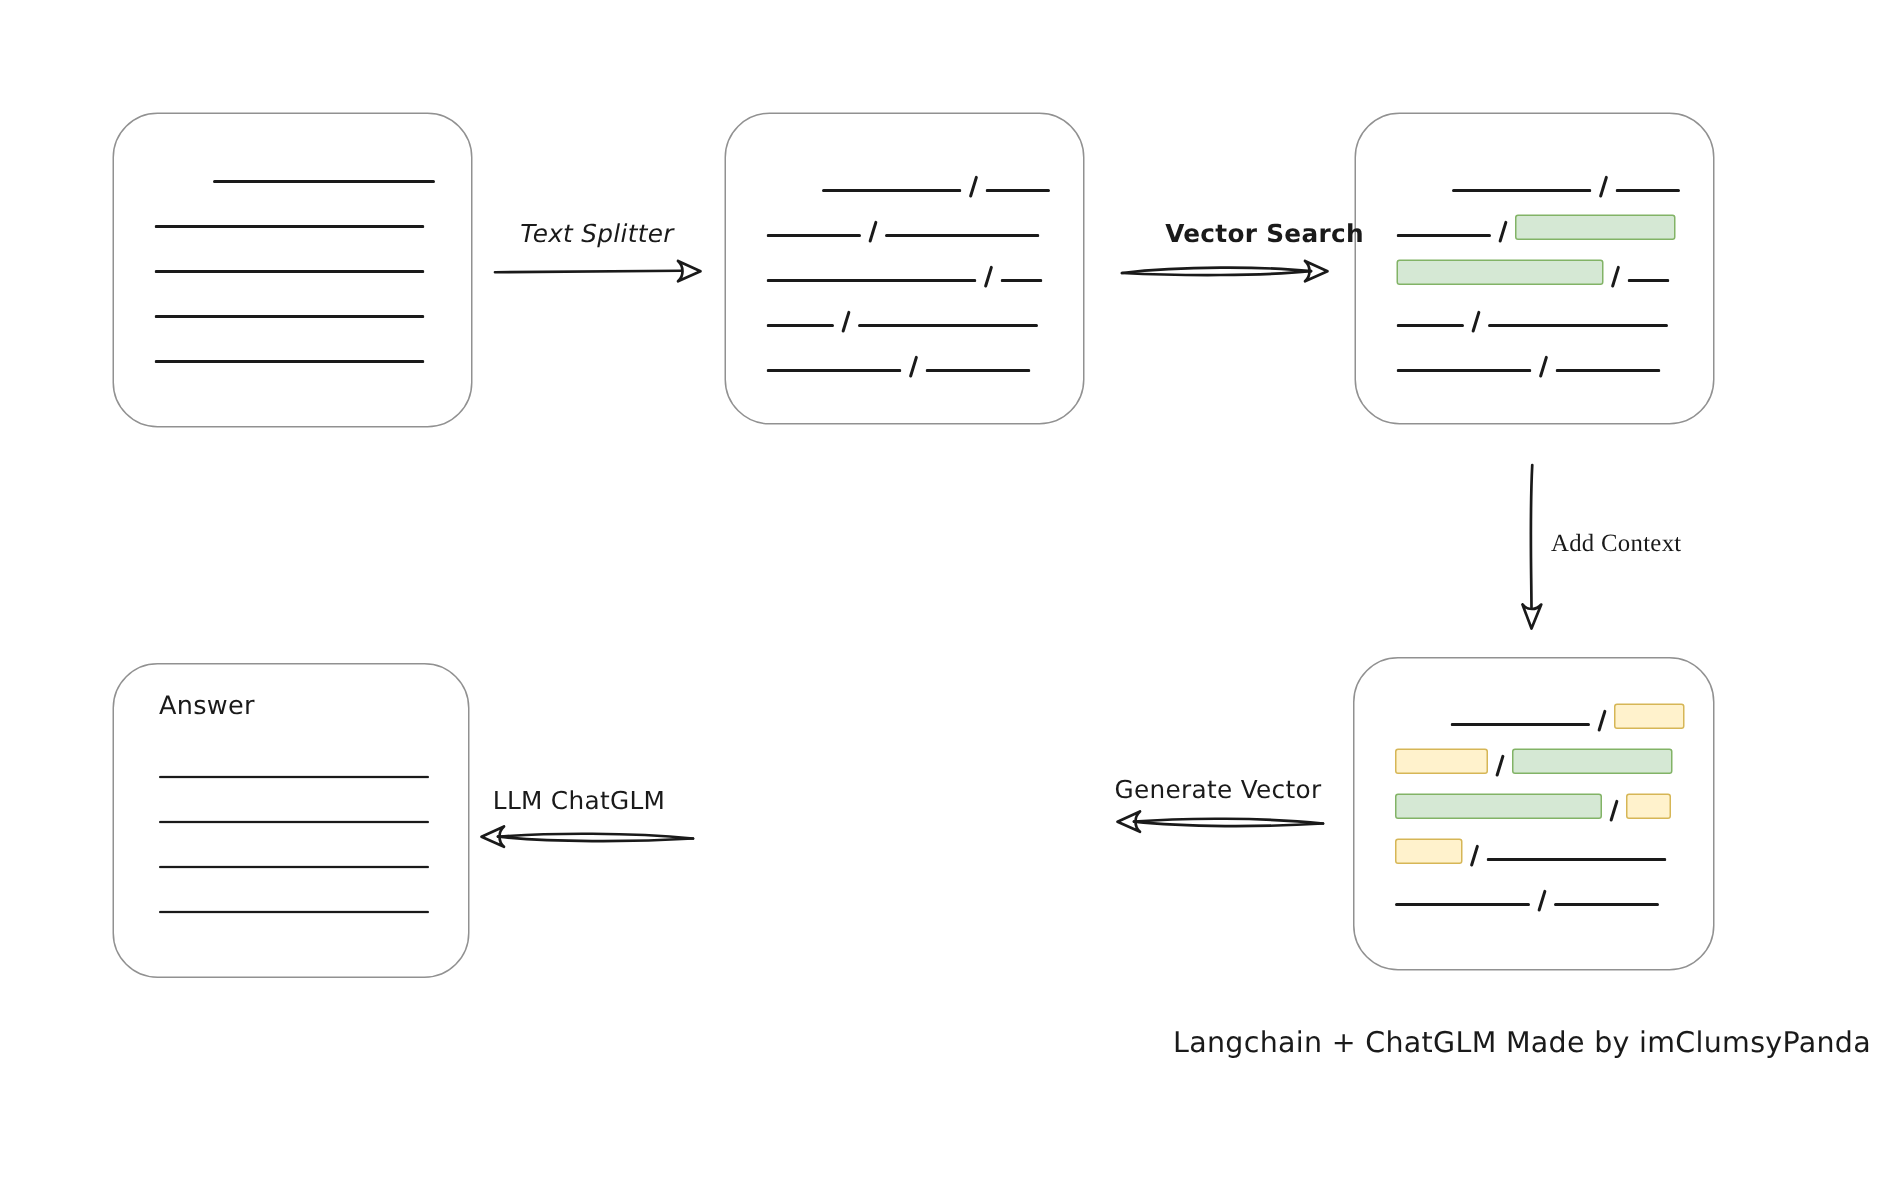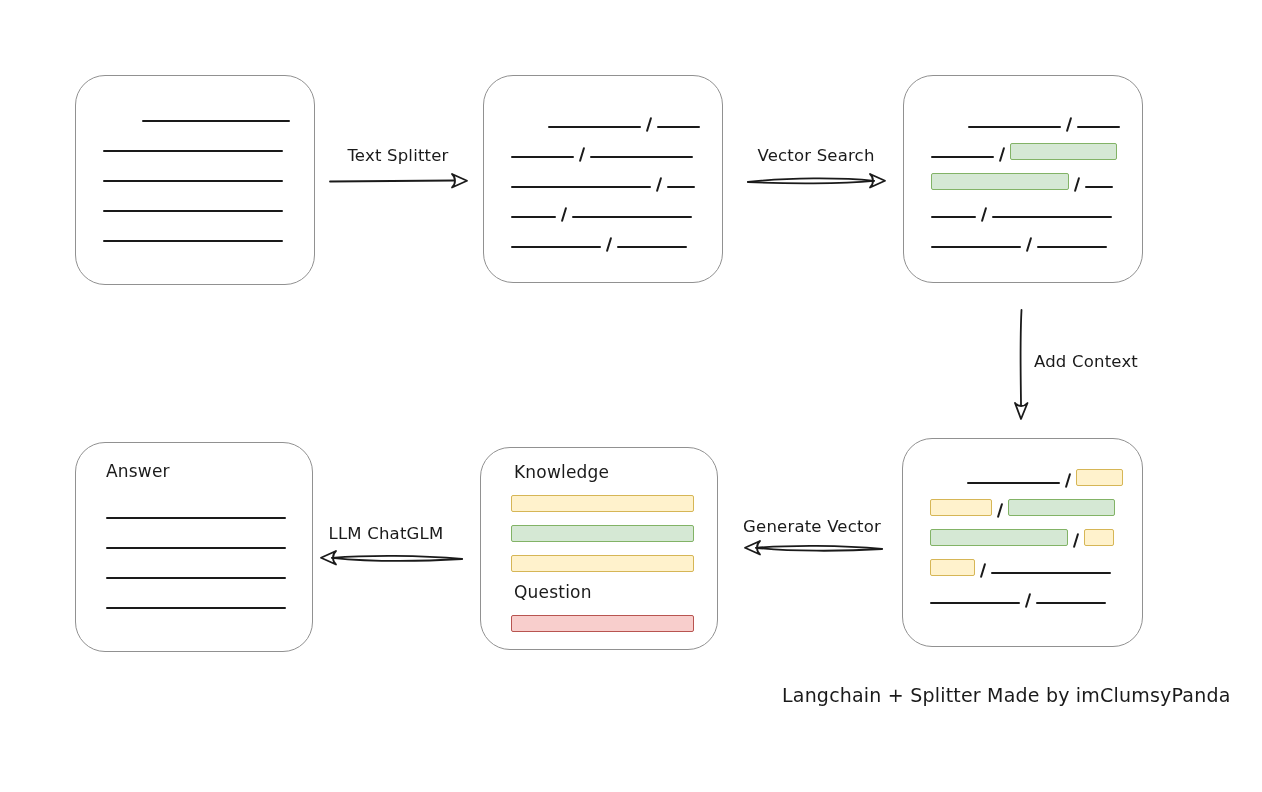--- a/index.html
+++ b/index.html
@@ -57,25 +57,25 @@
   .arrow-label {
     position: absolute; font-size: 16.5px; letter-spacing: 0.2px;
     color: var(--ink, #1a1a1a); text-align: center; white-space: nowrap;
   }
   .arrow-svg { position: absolute; overflow: visible; }
   .arrow-svg path {
     stroke: var(--ink, #1a1a1a); stroke-width: 1.8; fill: none;
     stroke-linecap: round; stroke-linejoin: round;
   }
 
-  #label-text-splitter   { left: 328px;  top: 146px; width: 140px; }
+  #label-text-splitter   { left: 328px;  top: 146px; width: 140px; font-style: italic; }
   #arrow-text-splitter   { left: 328px;  top: 171px; }
-  #label-vector-search   { left: 742px;  top: 146px; width: 148px; }
+  #label-vector-search   { left: 769px;  top: 146px; width: 148px; font-weight: bold; }
   #arrow-vector-search   { left: 746px;  top: 171px; }
-  #label-add-context     { left: 1034px; top: 352px; text-align: right; }
+  #label-add-context     { left: 1034px; top: 352px; text-align: right; font-family: Liberation Serif, serif; }
   #arrow-add-context     { left: 1011px; top: 308px; }
   #label-generate-prompt { left: 736px;  top: 517px; width: 152px; }
   #arrow-generate-prompt { left: 742px;  top: 538px; }
   #label-llm-response    { left: 316px;  top: 524px; width: 140px; }
   #arrow-llm-response    { left: 318px;  top: 548px; }
 
   #caption {
     position: absolute; left: 782px; top: 684px;
     font-size: 19px; letter-spacing: 0.2px; color: var(--ink, #1a1a1a); white-space: nowrap;
   }
@@ -192,32 +192,20 @@
           <div class="seg-line" style="width: 120px;"></div>
         </div>
         <div class="row">
           <div class="seg-line" style="width: 90px;"></div>
           <div class="seg-slash"></div>
           <div class="seg-line" style="width: 70px;"></div>
         </div>
       </div>
   </div>
 
-  <div class="node" id="box-prompt">
-    <div class="node-label" id="prompt-knowledge-label">Knowledge</div>
-    <div class="bars" id="knowledge-bars">
-        <div class="chip yellow" style="width: 183px;"></div>
-        <div class="chip green" style="width: 183px;"></div>
-        <div class="chip yellow" style="width: 183px;"></div>
-      </div>
-    <div class="node-label" id="prompt-question-label">Question</div>
-    <div class="bars" id="question-bars">
-        <div class="chip red" style="width: 183px;"></div>
-      </div>
-  </div>
 
   <div class="node" id="box-answer">
     <div class="node-label" id="answer-label">Answer</div>
     <div class="rows" id="answer-rows">
         <div class="row">
           <div class="seg-line" style="width: 180px;"></div>
         </div>
         <div class="row">
           <div class="seg-line" style="width: 180px;"></div>
         </div>
@@ -256,15 +244,15 @@
     <path d="M18 3 L3 9.8 L18 16.5 C 14 13 14 6.5 18 3"></path>
   </svg>
 
   <div class="arrow-label" id="label-llm-response">LLM ChatGLM</div>
   <svg class="arrow-svg" id="arrow-llm-response" width="146" height="20" viewBox="0 0 146 20">
     <path d="M144 11 C 102 7, 50 7, 14 9.8"></path>
     <path d="M144 11 C 102 13.5, 50 13.5, 14 9.8"></path>
     <path d="M18 3 L3 9.8 L18 16.5 C 14 13 14 6.5 18 3"></path>
   </svg>
 
-  <div id="caption">Langchain + Splitter Made by imClumsyPanda</div>
+  <div id="caption">Langchain + ChatGLM Made by imClumsyPanda</div>
 
 </div>
 
 </body></html>

